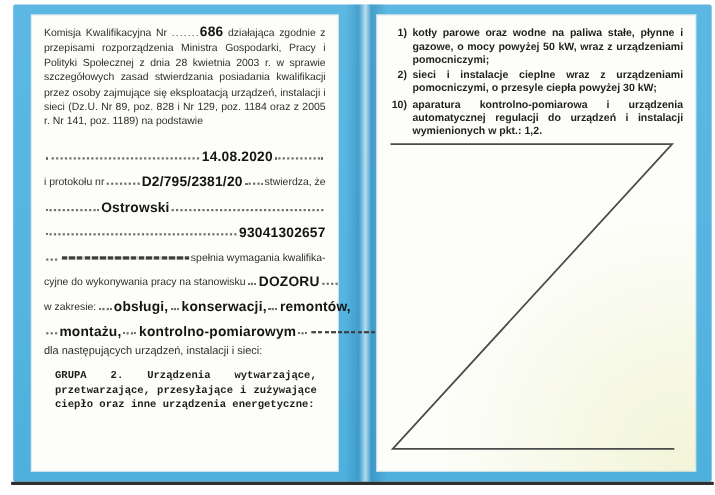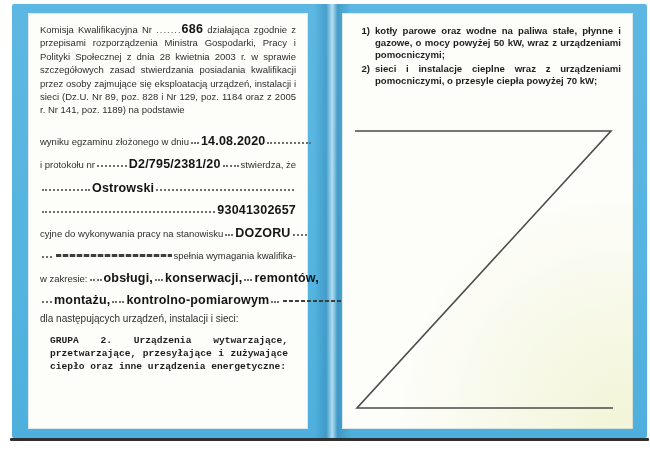--- a/index.html
+++ b/index.html
@@ -70,21 +70,20 @@
 <body>
 
 <div class="stage">
   <div class="booklet">
     <div class="fold"></div>
 
     <div class="whitebox box-left">
       <p class="intro"><span>Komisja Kwalifikacyjna Nr</span> <span class="dots-inline">.......</span><b class="val">686</b> <span>działająca zgodnie z przepisami rozporządzenia Ministra Gospodarki, Pracy i Polityki Społecznej z dnia 28 kwietnia 2003 r. w sprawie szczegółowych zasad stwierdzania posiadania kwalifikacji przez osoby zajmujące się eksploatacją urządzeń, instalacji i sieci (Dz.U. Nr 89, poz. 828 i Nr 129, poz. 1184 oraz z 2005 r. Nr 141, poz. 1189) na podstawie</span></p>
 
       <div class="fline">
-        <span class="lbl">wyniku egzaminu złożonego w dniu</span>
         <span class="lead"></span>
         <span class="val">14.08.2020</span>
         <span class="lead fix" style="width:44px"></span>
       </div>
 
       <div class="fline">
         <span class="lbl">i protokołu nr</span>
         <span class="lead"></span>
         <span class="val">D2/795/2381/20</span>
         <span class="lead fix" style="width:16px"></span>
@@ -98,30 +97,30 @@
         <span class="lead"></span>
       </div>
 
       <div class="fline">
         <span class="lead"></span>
         <span class="val">93041302657</span>
       </div>
 
 
       <div class="fline">
+        <span class="lead fix" style="width:10px"></span>
+        <span class="strike-fill"></span>
+        <span class="lbl">spełnia wymagania kwalifika-</span>
+      </div>
+
+      <div class="fline">
         <span class="lbl">cyjne do wykonywania pracy na stanowisku</span>
         <span class="lead"></span>
         <span class="val">DOZORU</span>
         <span class="lead fix" style="width:14px"></span>
-      </div>
-
-      <div class="fline">
-        <span class="lead fix" style="width:10px"></span>
-        <span class="strike-fill"></span>
-        <span class="lbl">spełnia wymagania kwalifika-</span>
       </div>
 
       <div class="fline">
         <span class="lbl">w zakresie:</span>
         <span class="lead fix" style="width:12px"></span>
         <span class="val">obsługi,</span>
         <span class="lead"></span>
         <span class="val">konserwacji,</span>
         <span class="lead"></span>
         <span class="val">remontów,</span>
@@ -142,21 +141,25 @@
     </div>
 
     <div class="whitebox box-right">
       <div class="rlist">
         <div class="ritem">
           <span class="num">1)</span>
           <span class="itext">kotły parowe oraz wodne na paliwa stałe, płynne i gazowe, o mocy powyżej 50 kW, wraz z urządzeniami pomocniczymi;</span>
         </div>
         <div class="ritem">
           <span class="num">2)</span>
-          <span class="itext">sieci i instalacje cieplne wraz z urządzeniami pomocniczymi, o przesyle ciepła powyżej 70 kW;</span>
+          <span class="itext">sieci i instalacje cieplne wraz z urządzeniami pomocniczymi, o przesyle ciepła powyżej 30 kW;</span>
+        </div>
+        <div class="ritem">
+          <span class="num">10)</span>
+          <span class="itext">aparatura kontrolno-pomiarowa i urządzenia automatycznej regulacji do urządzeń  i  instalacji wymienionych w pkt.: 1,2.</span>
         </div>
       </div>
       <svg class="zmark" viewBox="0 0 291 416">
         <polyline points="13,118 269,118 15,395 271,395" fill="none" stroke="#4b4b4b" stroke-width="1.6" stroke-linejoin="miter"></polyline>
       </svg>
     </div>
   </div>
   <div class="shadow-bottom"></div>
 </div>
 

